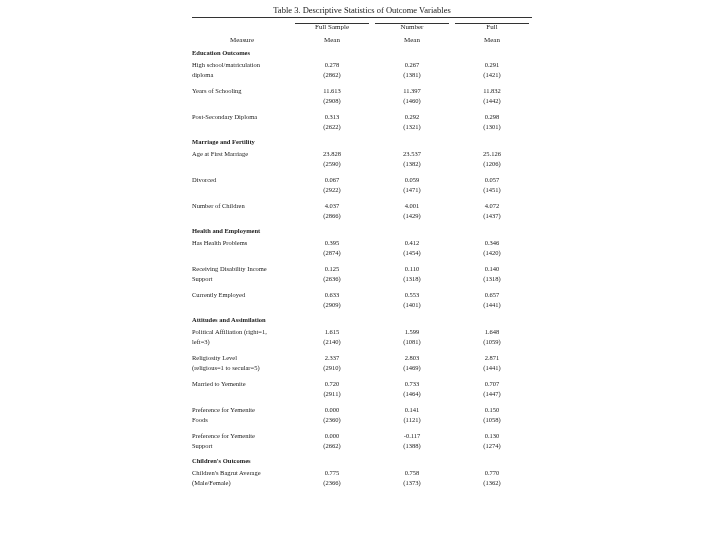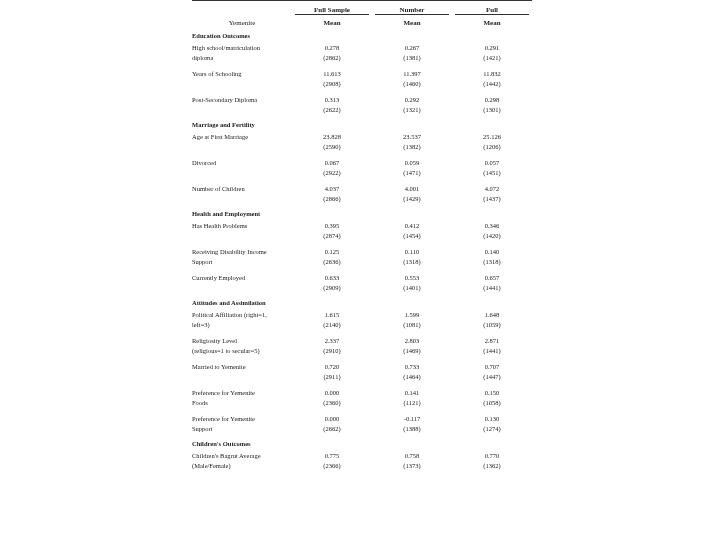--- a/index.html
+++ b/index.html
@@ -3,41 +3,42 @@
 <meta charset="utf-8">
 <style>
   html, body { margin:0; padding:0; background:#ffffff; }
   body { width:720px; height:540px; position:relative; overflow:hidden;
          font-family:"Liberation Serif", serif; color:#222; }
   .page { position:absolute; left:192px; top:0; width:340px; }
   .title { text-align:center; font-size:8.5px; margin-top:5px; height:12px; }
   .rule-thick { border-top:1px solid #333; margin:0; }
   .hdr { display:flex; font-size:7px; height:13px; align-items:flex-end; }
   .hdr .lbl { width:100px; }
-  .hdr .col { flex:1; text-align:center; margin:0 3px;font-weight:bold; }
-  .hdr2 .col { border-top:1px solid #333; padding-top:4px; }
+  .hdr .col { flex:1; text-align:center; margin:0 3px; }
+  .hdr2 .col { border-top:1px solid #333; padding-top:12px; }
   .section { font-size:6.5px; font-weight:bold; margin-top:5px; height:11px; }
   .row { display:flex; font-size:6.5px; line-height:10px; }
   .row .lbl { width:100px; }
   .row .col { flex:1; text-align:center; }
   .var { margin-bottom:6px; }
 </style>
 </head>
 <body>
 
 <div class="page">
+  <div class="title">Table 3. Descriptive Statistics of Outcome Variables</div>
   <div class="rule-thick"></div>
   <div class="hdr">
     <span class="lbl"></span>
     <span class="col">Full Sample</span>
     <span class="col">Number</span>
     <span class="col">Full</span>
   </div>
   <div class="hdr hdr2">
-    <span class="lbl" style="text-align:center">Yemenite</span>
+    <span class="lbl" style="text-align:center">Measure</span>
     <span class="col">Mean</span>
     <span class="col">Mean</span>
     <span class="col">Mean</span>
   </div>
   <div id="body">
       <div class="section">Education Outcomes</div>
       <div class="var">
         <div class="row">
           <span class="lbl">High school/matriculation</span>
           <span class="col">0.278</span>

